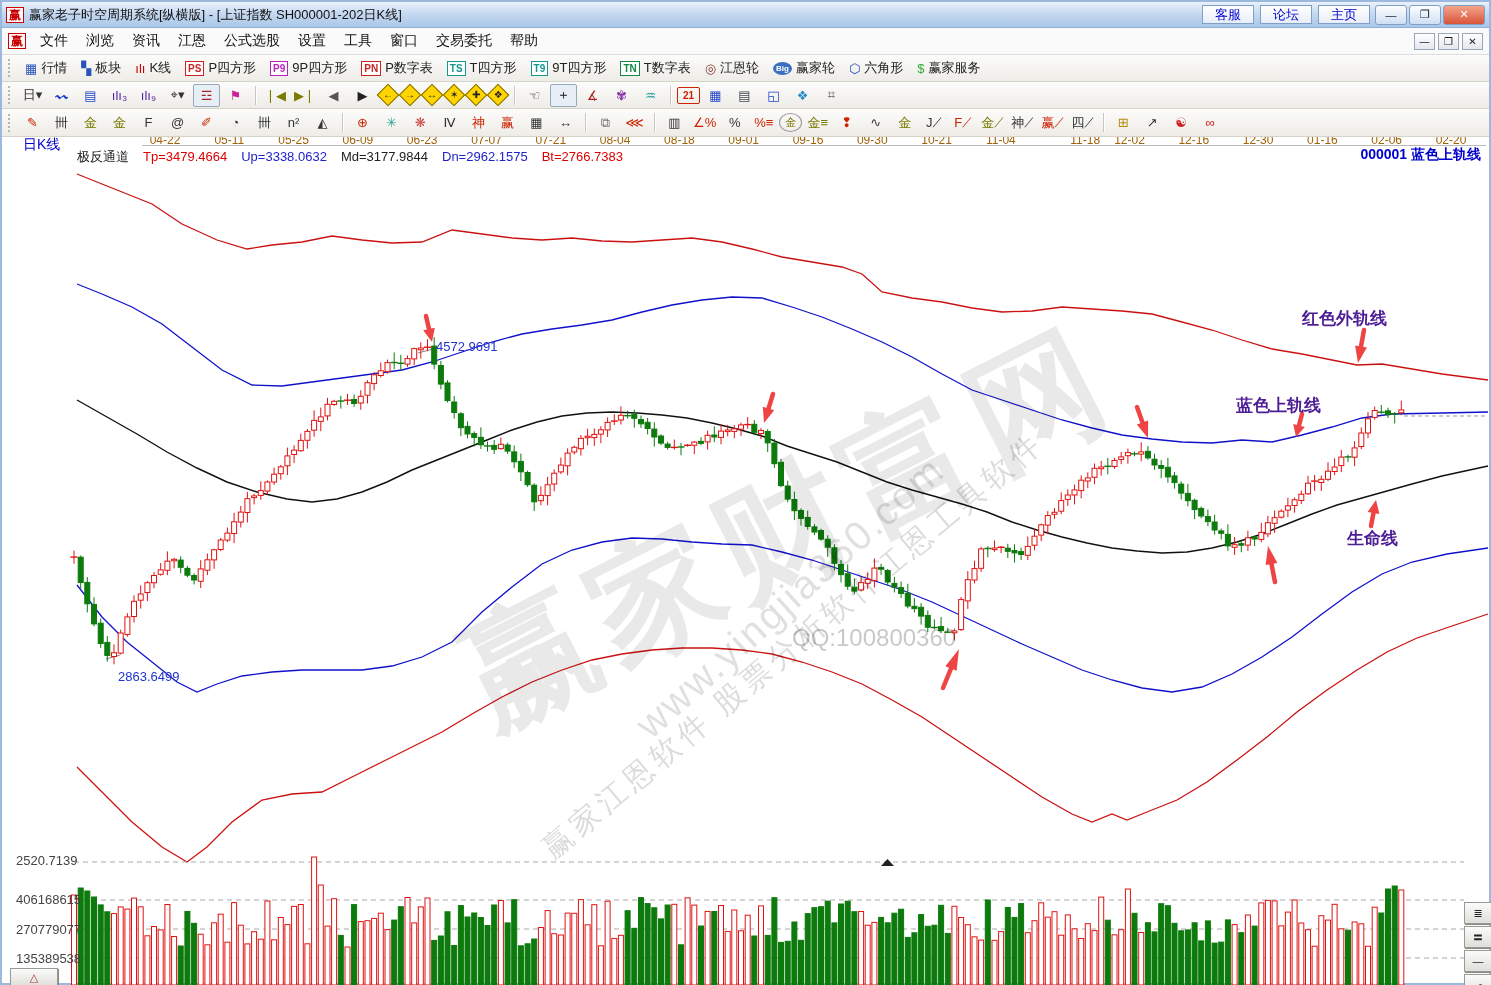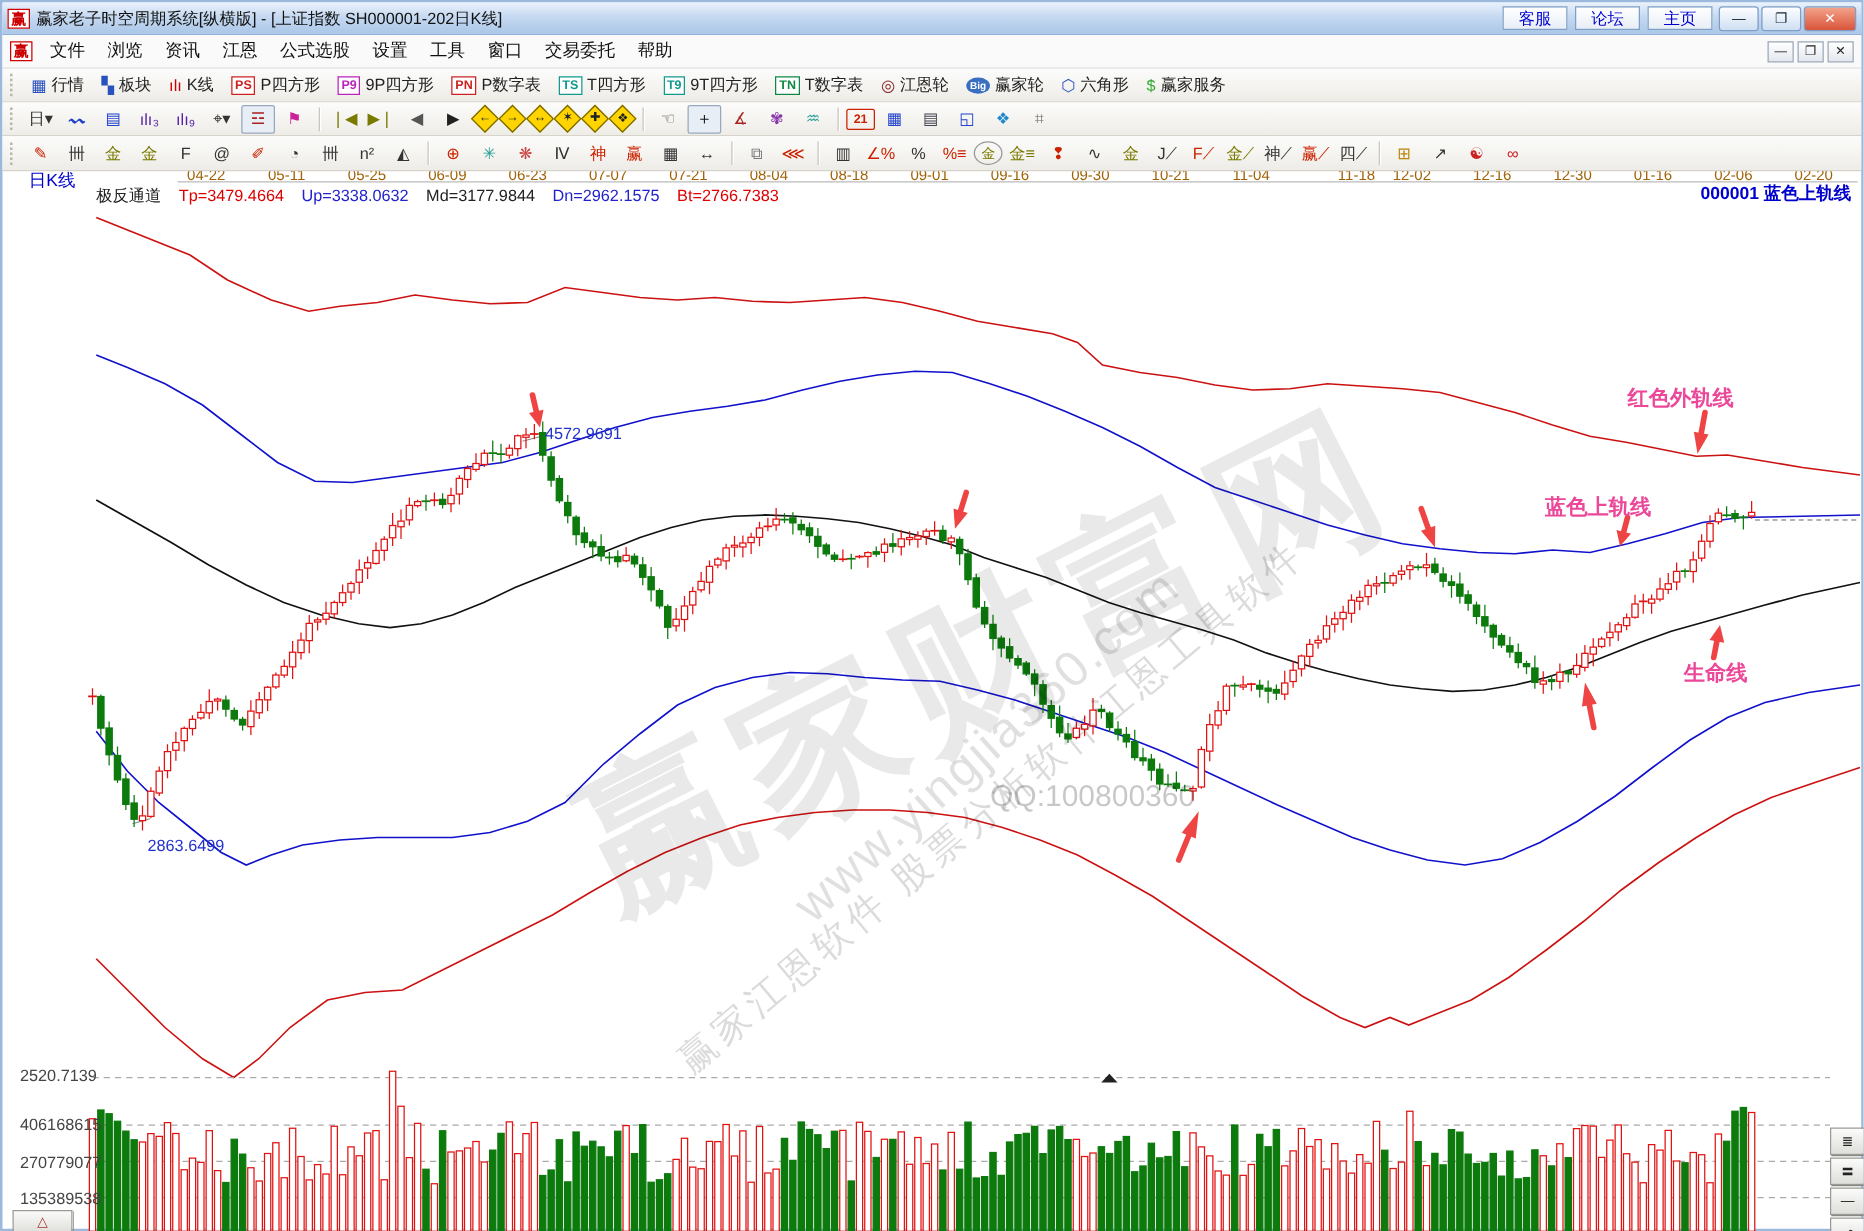--- a/index.html
+++ b/index.html
@@ -61,21 +61,21 @@
   .ov{position:absolute;z-index:6;white-space:nowrap;}
   .date-tick{color:#a16207;font-size:12px;transform:translateX(-50%);}
   .hdr-line{position:absolute;z-index:6;left:140px;right:3px;top:143px;
     border-top:1px solid #bbb;}
   .period-lbl{left:8px;top:134px;color:#0000cc;font-size:14px;margin-left:13px;}
   .ind-row{left:75px;top:146px;font-size:13px;}
   .ind-row span{margin-right:14px;}
   .sym-lbl{right:8px;top:144px;color:#0000cc;font-size:14px;font-weight:bold;}
   .price-lbl{font-size:13px;}
   .vol-lbl{font-size:13px;color:#444;}
-  .anno{color:#ec4899;font-size:17px;font-weight:600;font-family:Liberation Mono, monospace;}
+  .anno{color:#4c1d95;font-size:17px;font-weight:600;font-family:Liberation Mono, monospace;}
   .wm{position:absolute;z-index:5;white-space:nowrap;pointer-events:none;}
   .wm-big{left:470px;top:600px;font-size:130px;font-weight:bold;letter-spacing:12px;
     color:rgba(0,0,0,0.085);transform:rotate(-27deg);transform-origin:0 50%;}
   .wm-line{left:545px;top:830px;font-size:30px;letter-spacing:5px;
     color:rgba(0,0,0,0.14);transform:rotate(-40deg);transform-origin:0 50%;}
   .wm-url{left:640px;top:706px;font-size:40px;letter-spacing:2px;
     color:rgba(0,0,0,0.12);transform:rotate(-42deg);transform-origin:0 50%;}
   .wm-qq{left:790px;top:622px;font-size:24px;color:rgba(0,0,0,0.22);}
 
   .volbtn{position:absolute;z-index:7;width:26px;height:20px;display:flex;align-items:center;

